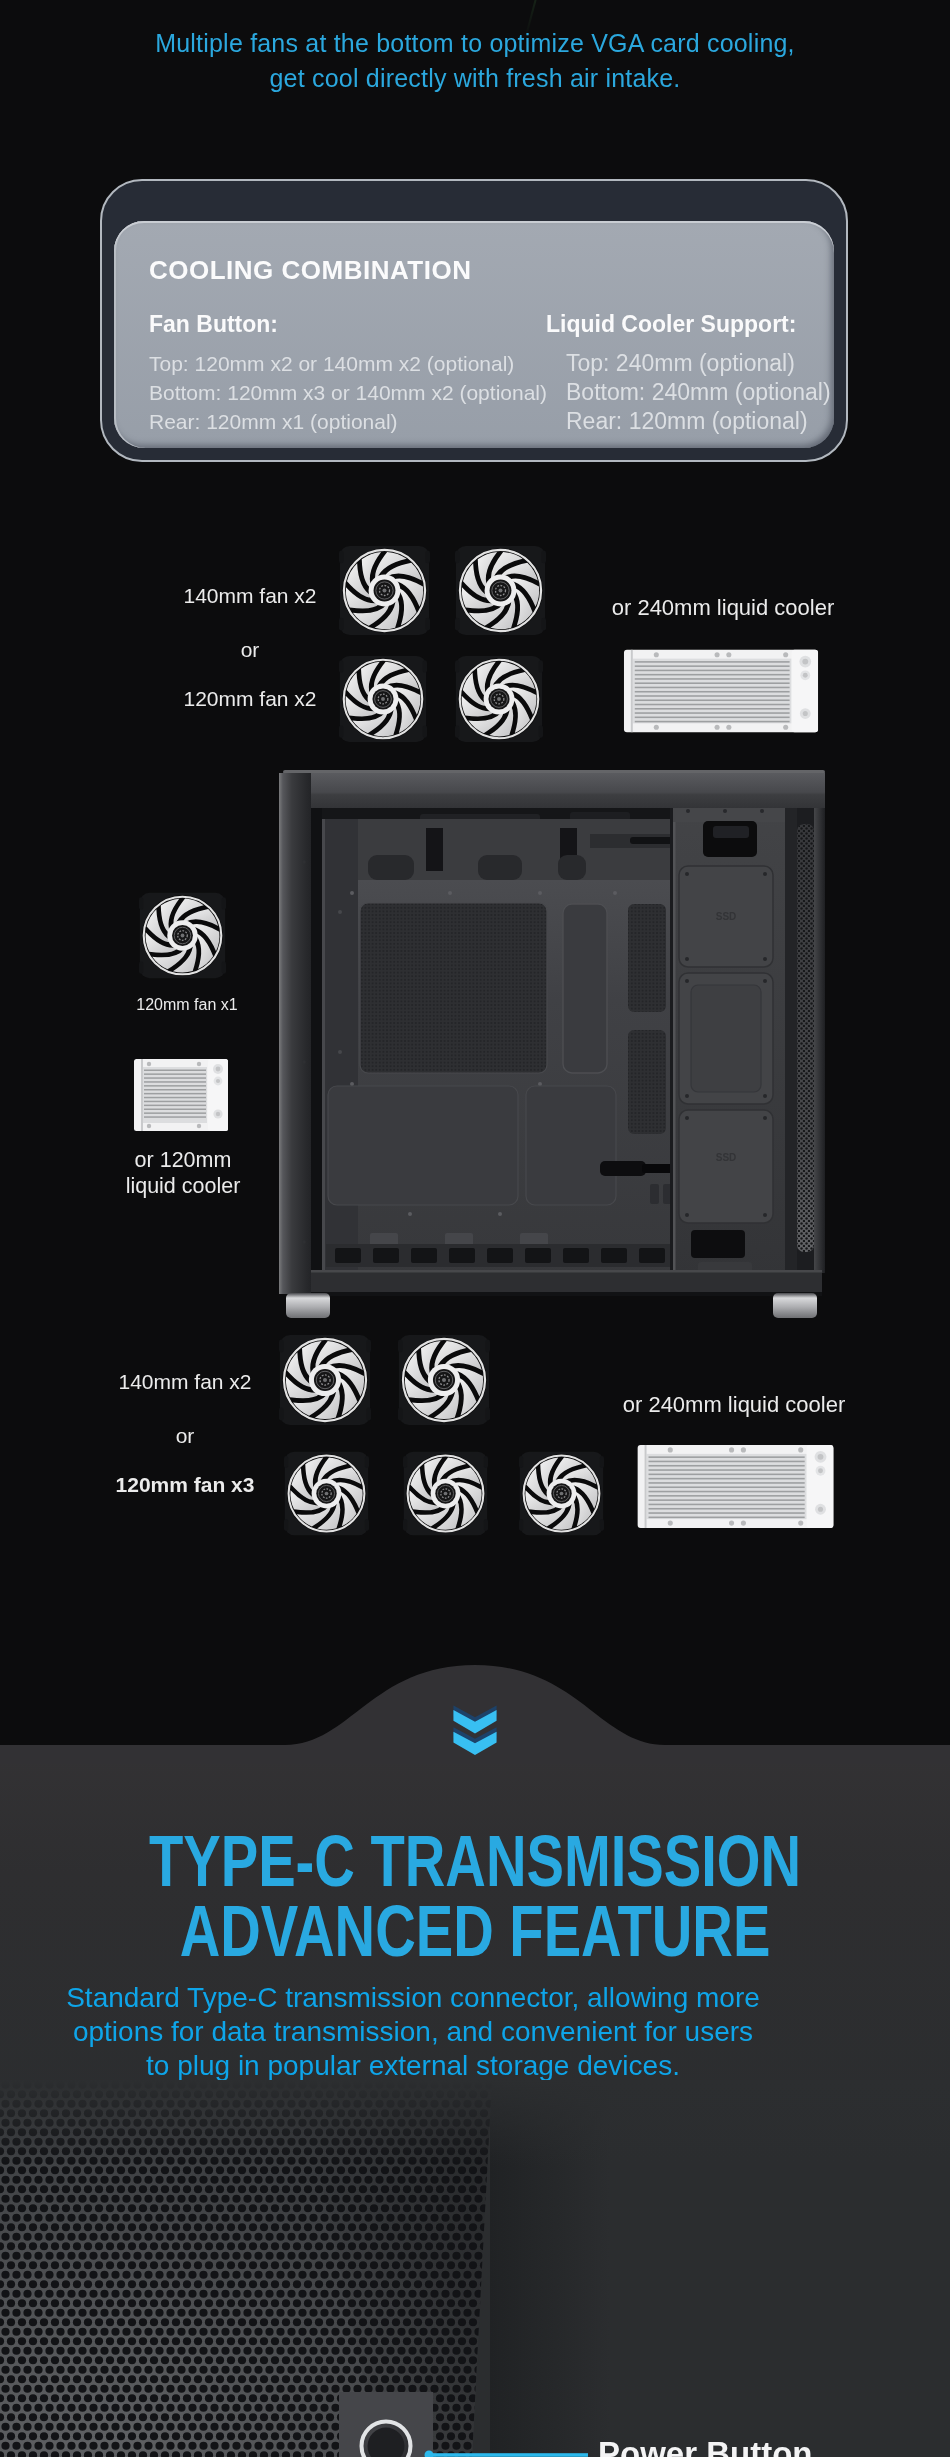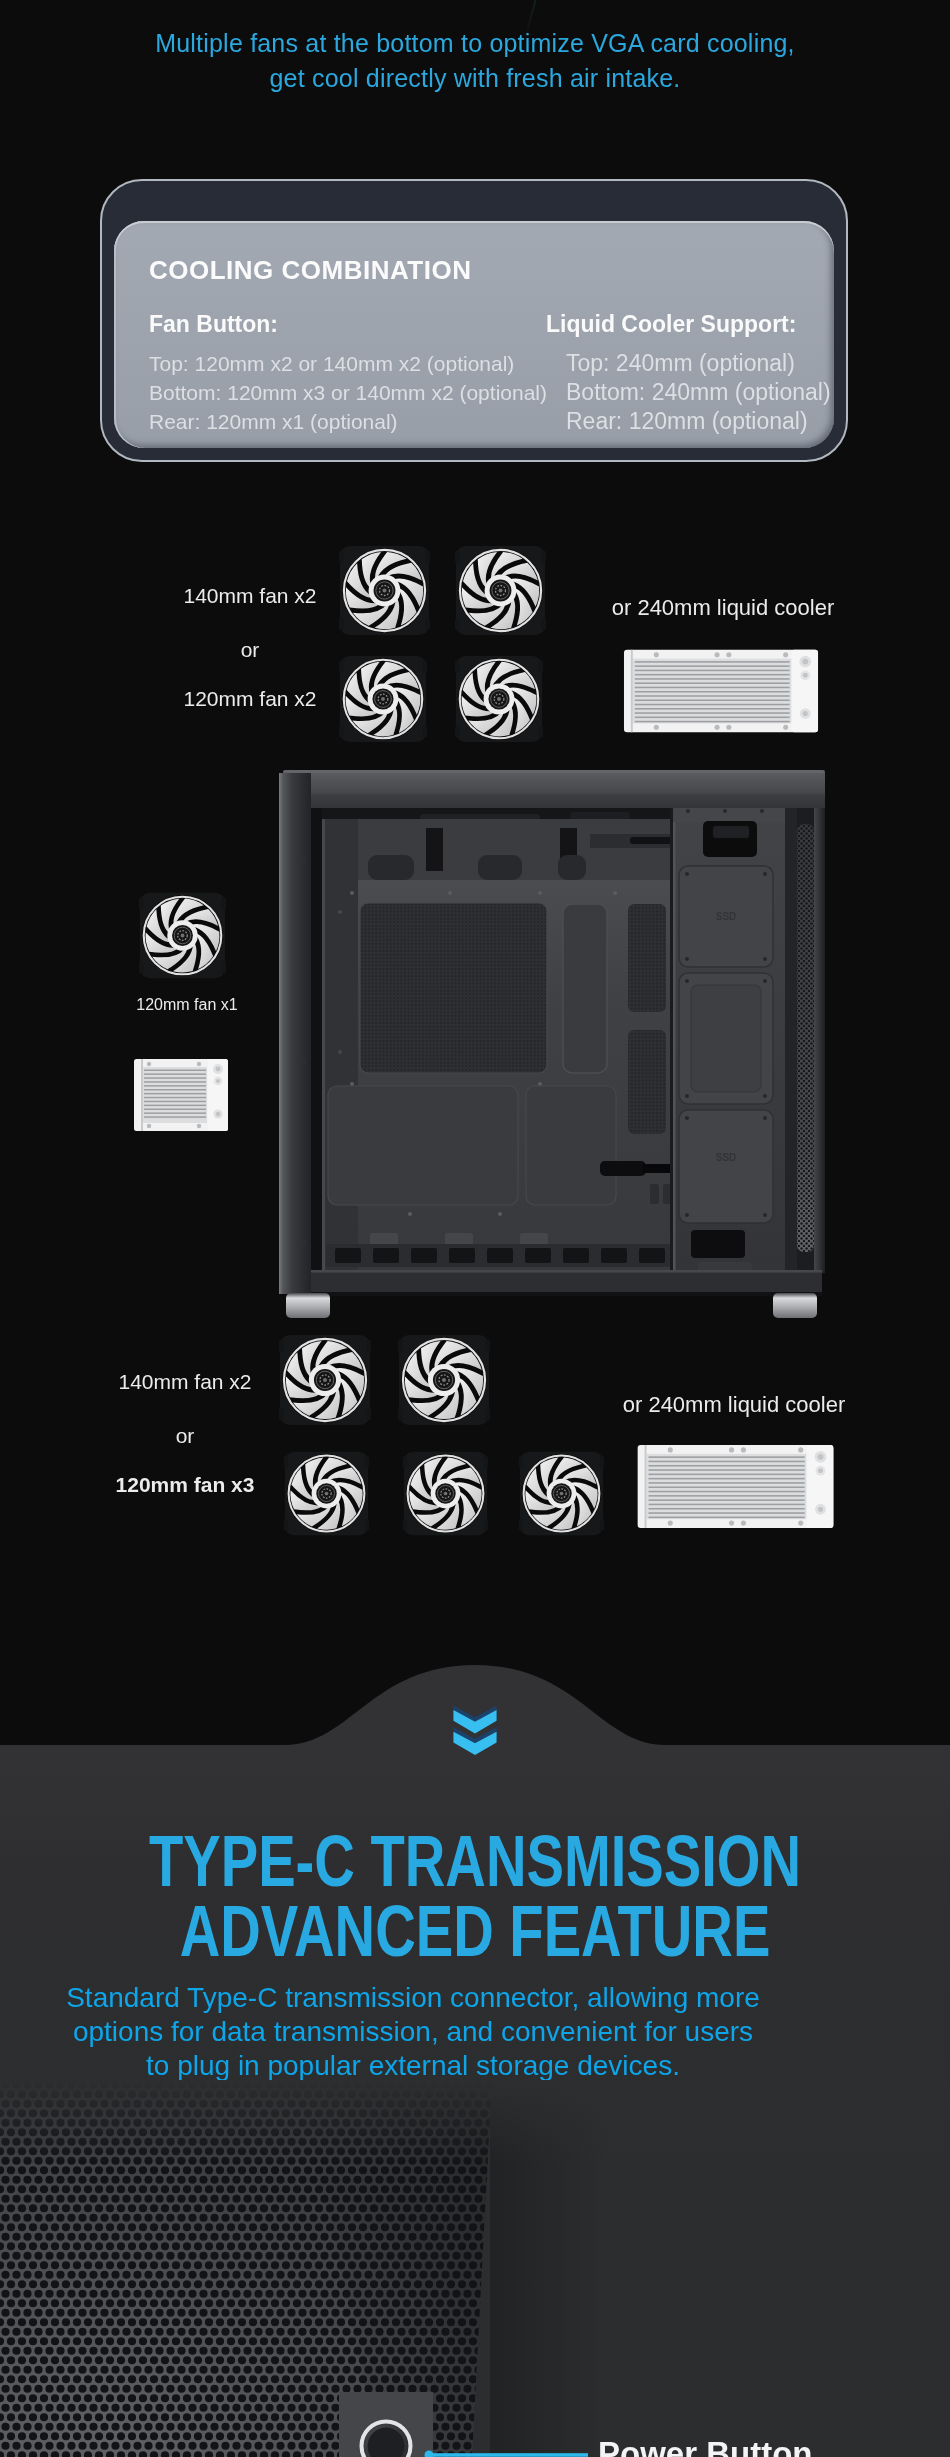--- a/index.html
+++ b/index.html
@@ -351,20 +351,21 @@
 <svg class="abs" style="left:139px;top:892px" width="87" height="87">
       <use href="#fan"></use>
     </svg>
 
 <div class="lbl" style="left:57px;top:993px;width:260px;font-size:16px;">120mm fan x1</div>
 
 <svg class="abs" style="left:133px;top:1058px" width="96" height="74">
       <use href="#rad120"></use>
     </svg>
 
+<div class="lbl" style="left:58px;top:1147px;width:250px;font-size:21.5px;line-height:26px;">or 120mm<br>liquid cooler</div>
 
 <div class="lbl" style="left:60px;top:1370px;width:250px;">140mm fan x2</div>
 
 <div class="lbl" style="left:60px;top:1424px;width:250px;">or</div>
 
 <div class="lbl" style="left:60px;top:1473px;width:250px;font-weight:bold;">120mm fan x3</div>
 
 <svg class="abs" style="left:279px;top:1334px" width="92" height="92">
       <use href="#fan"></use>
     </svg>

